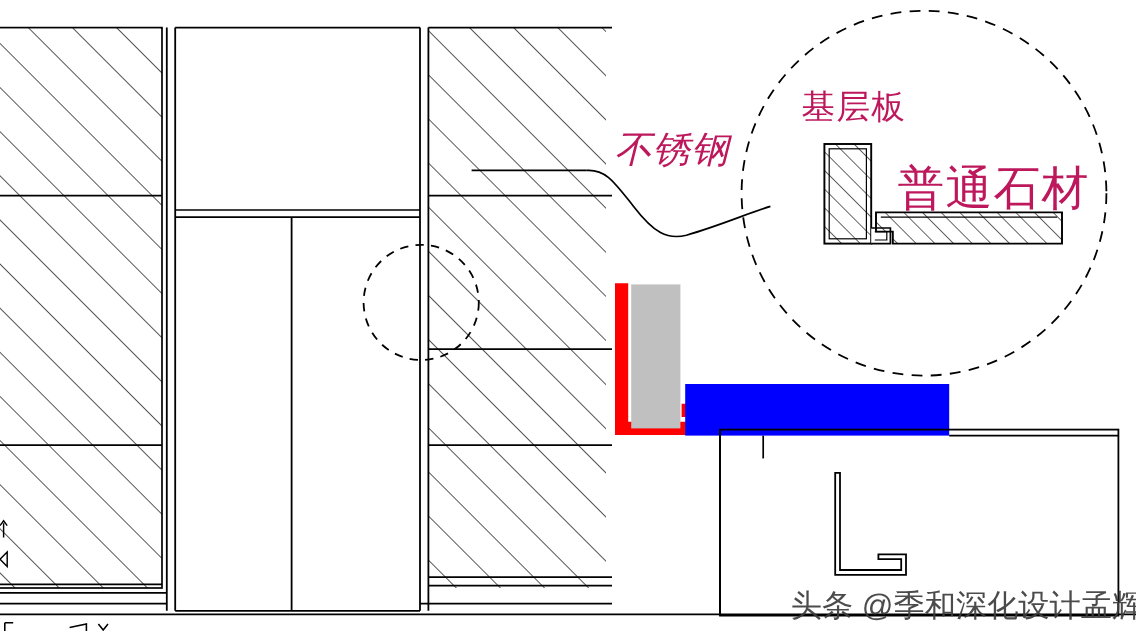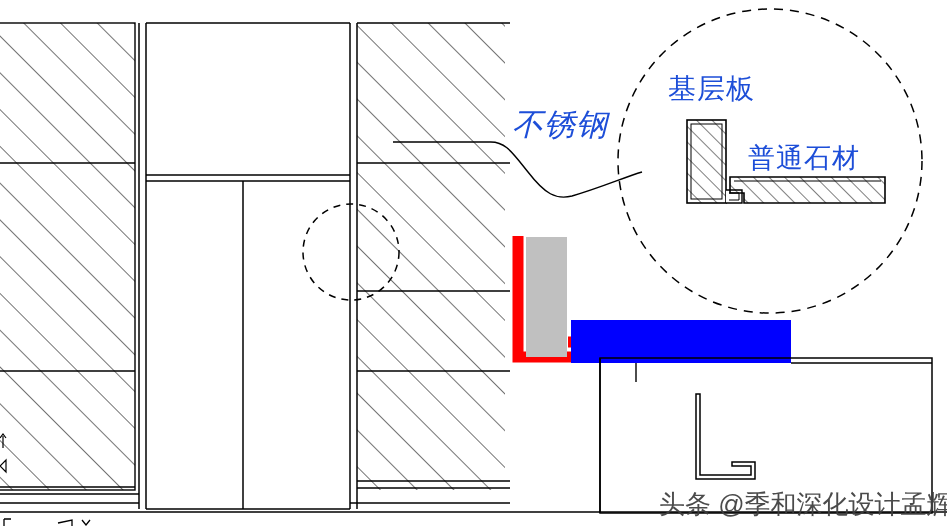--- a/index.html
+++ b/index.html
@@ -19,41 +19,41 @@
   }
   #stage svg {
     position: absolute;
     top: 0;
     left: 0;
     width: 947px;
     height: 526px;
   }
   .cad-label {
     position: absolute;
-    color: #1d4ed8;
+    color: #be185d;
     font-family: "Liberation Serif", "DejaVu Serif", serif;
     white-space: nowrap;
     letter-spacing: 1px;
     -webkit-font-smoothing: none;
   }
   #label-stainless {
     left: 512px;
     top: 104px;
     font-size: 31px;
     font-style: italic;
   }
   #label-baseboard {
     left: 668px;
     top: 70px;
     font-size: 28px;
   }
   #label-stone {
     left: 748px;
-    top: 140px;
-    font-size: 27px;
+    top: 130px;
+    font-size: 39px;
     text-align: center;
   }
   #watermark {
     position: absolute;
     left: 659px;
     top: 487px;
     font-size: 26px;
     color: #3c3c3c;
     font-family: "Liberation Sans", "DejaVu Sans", sans-serif;
     white-space: nowrap;

